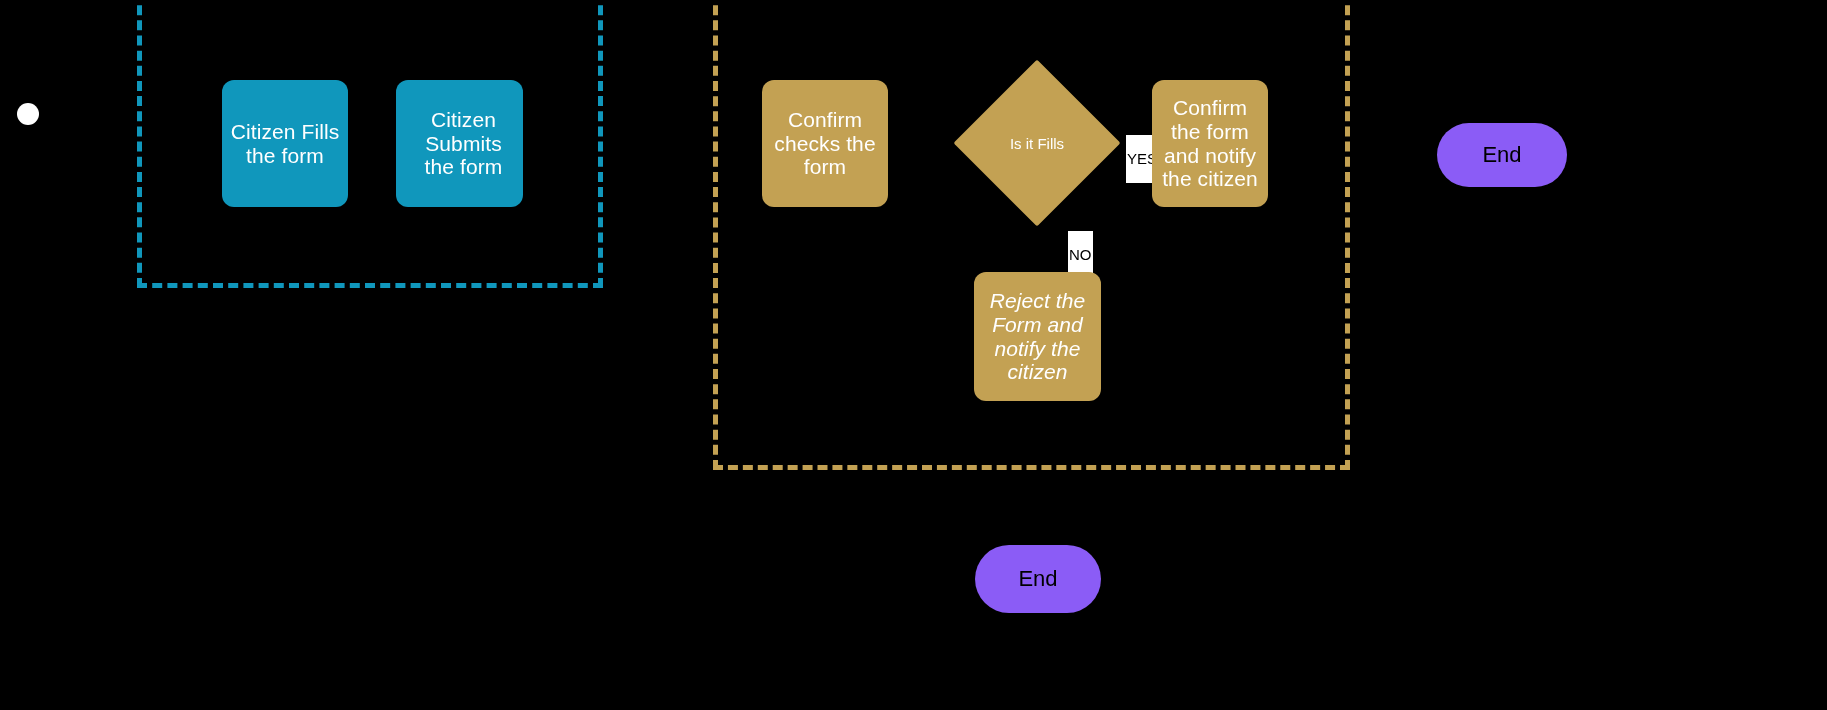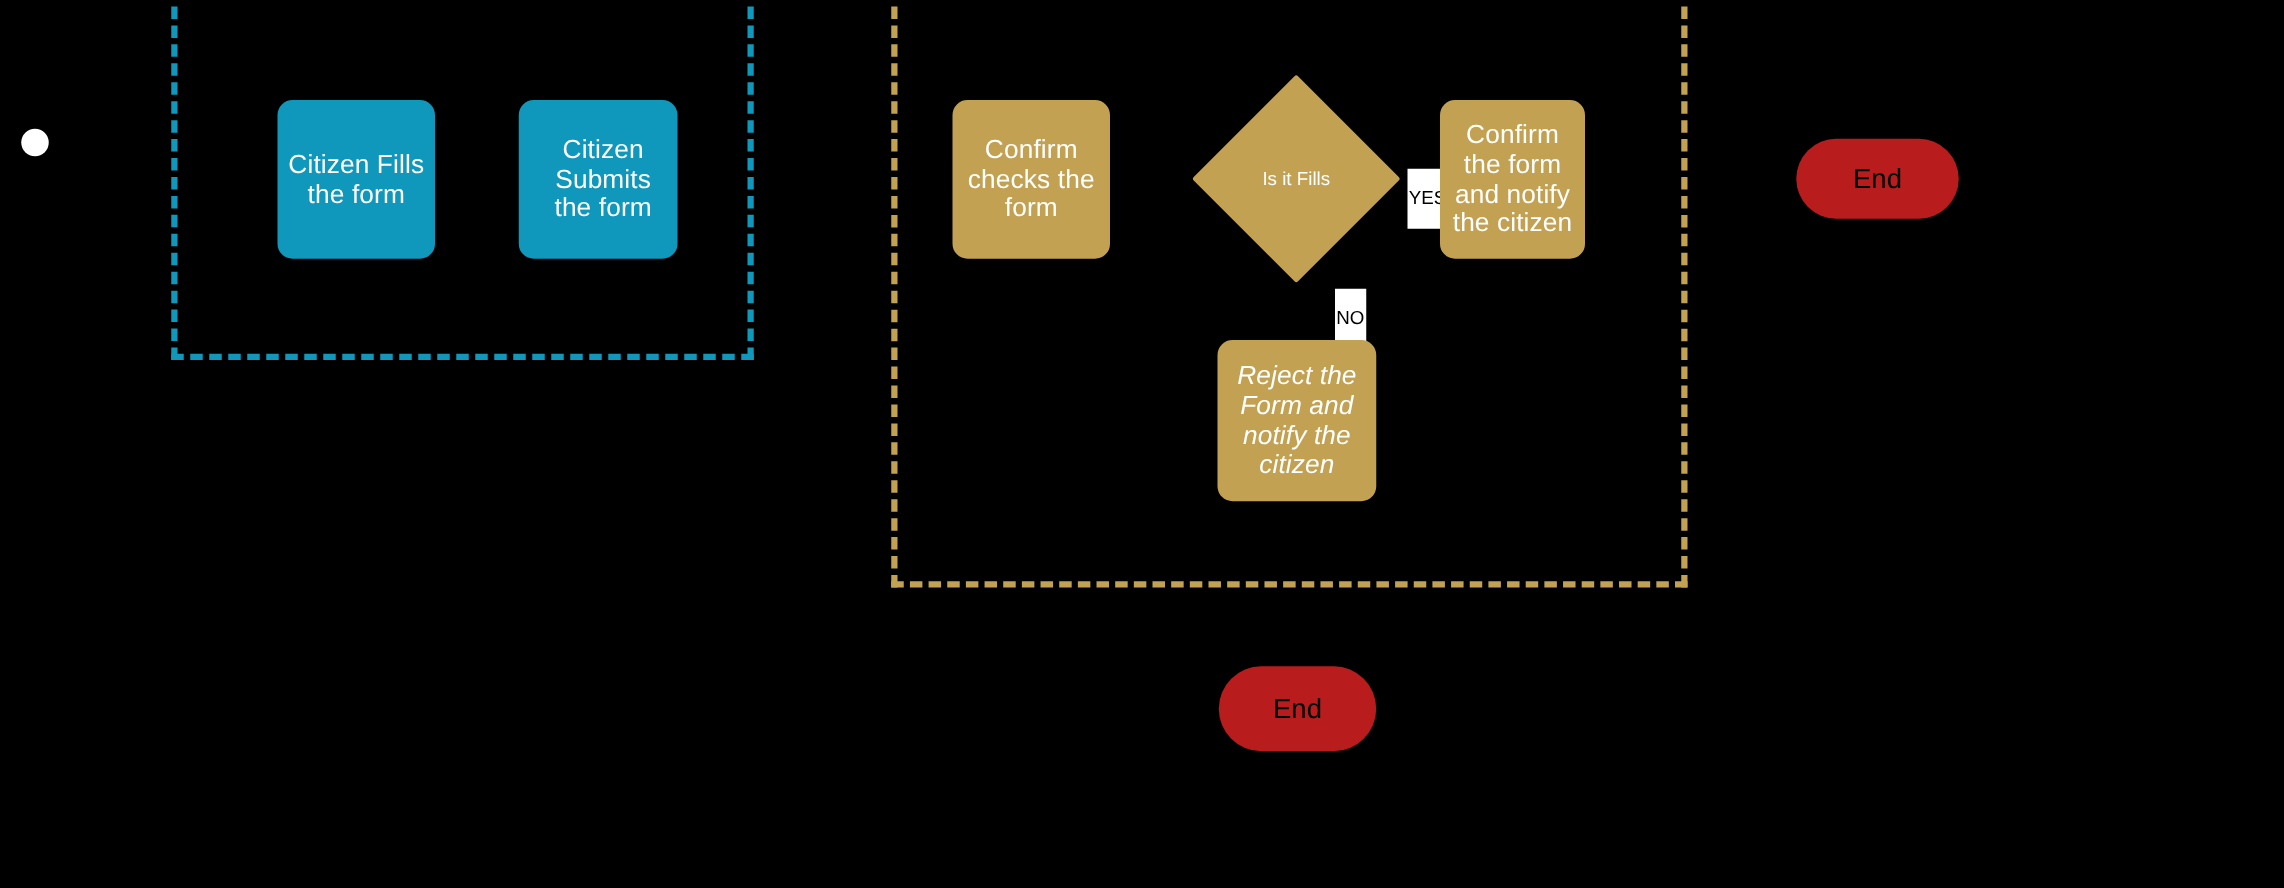--- a/index.html
+++ b/index.html
@@ -52,21 +52,21 @@
     color: #FFFFFF;
     font-size: 21px;
     line-height: 1.12;
     padding: 4px 8px;
     letter-spacing: 0.1px;
   }
   .task.blue { background: #1097BC; }
   .task.gold { background: #C3A153; }
 
   .task-citizen-fills  { left: 190px;  top: 80px;  width: 126px; height: 127px; margin-left: 32px; }
-  .task-citizen-submits{ left: 415px;  top: 80px;  width: 127px; height: 127px; padding-left: 16px; }
+  .task-citizen-submits{ left: 396px;  top: 80px;  width: 127px; height: 127px; padding-left: 16px; }
   .task-auditor-checks { left: 762px;  top: 80px;  width: 126px; height: 127px; }
   .task-confirm        { left: 1152px; top: 80px;  width: 116px; height: 127px; }
   .task-reject         { left: 974px;  top: 272px; width: 127px; height: 129px; font-style: italic; }
 
   
   .decision {
     position: absolute;
     left: 978px;
     top: 84px;
     width: 118px;
@@ -97,27 +97,28 @@
     top: 103px;
     width: 22px;
     height: 22px;
     border-radius: 50%;
     background: #FFFFFF;
   }
 
   
   .end-node {
     position: absolute;
-    background: #b91c1c;
+    background: #8b5cf6;
     border-radius: 999px;
     display: flex;
     align-items: center;
     justify-content: center;
     color: #000000;
     font-size: 22px;
+    margin-top: 12px;
   }
   .end-right  { left: 1437px; top: 111px; width: 130px; height: 64px; }
   .end-bottom { left: 975px;  top: 533px; width: 126px; height: 68px; }
 
   
   .edge-label {
     position: absolute;
     background: #FFFFFF;
     color: #000000;
     font-size: 15px;

